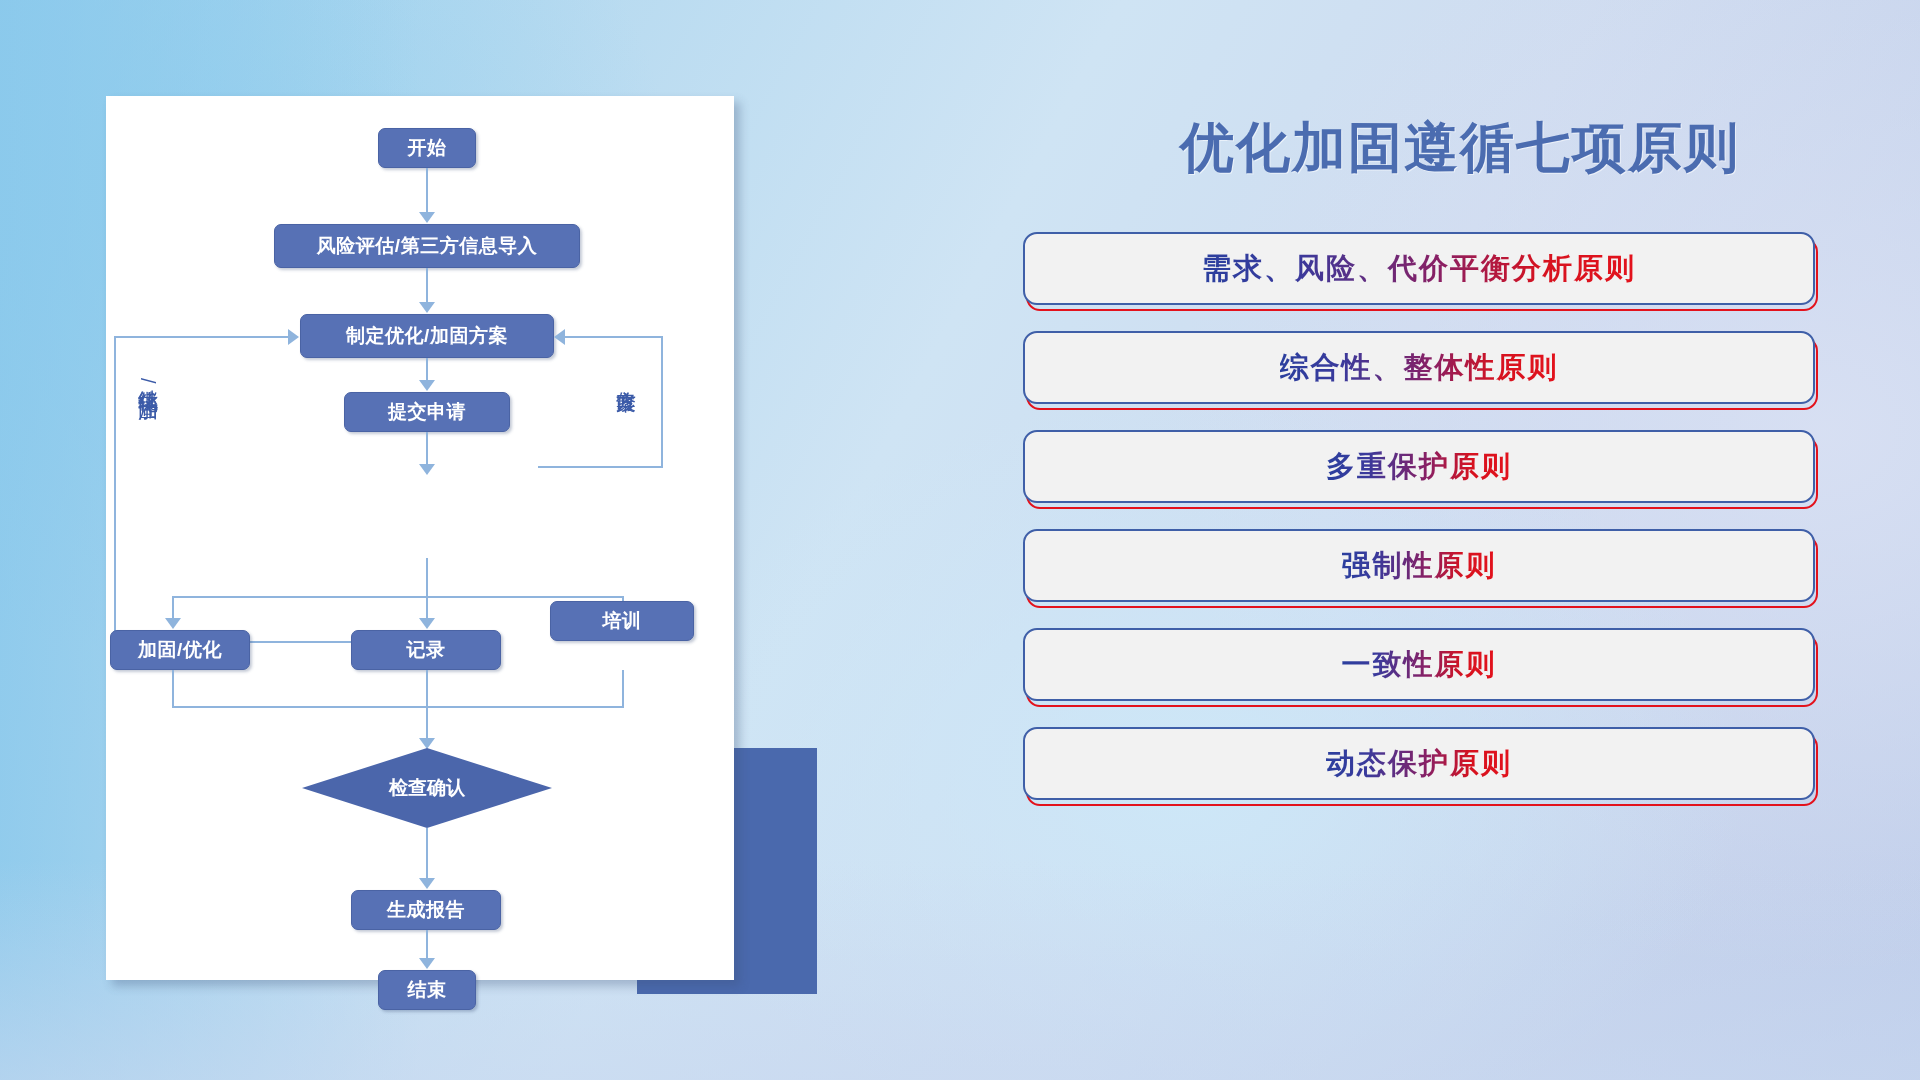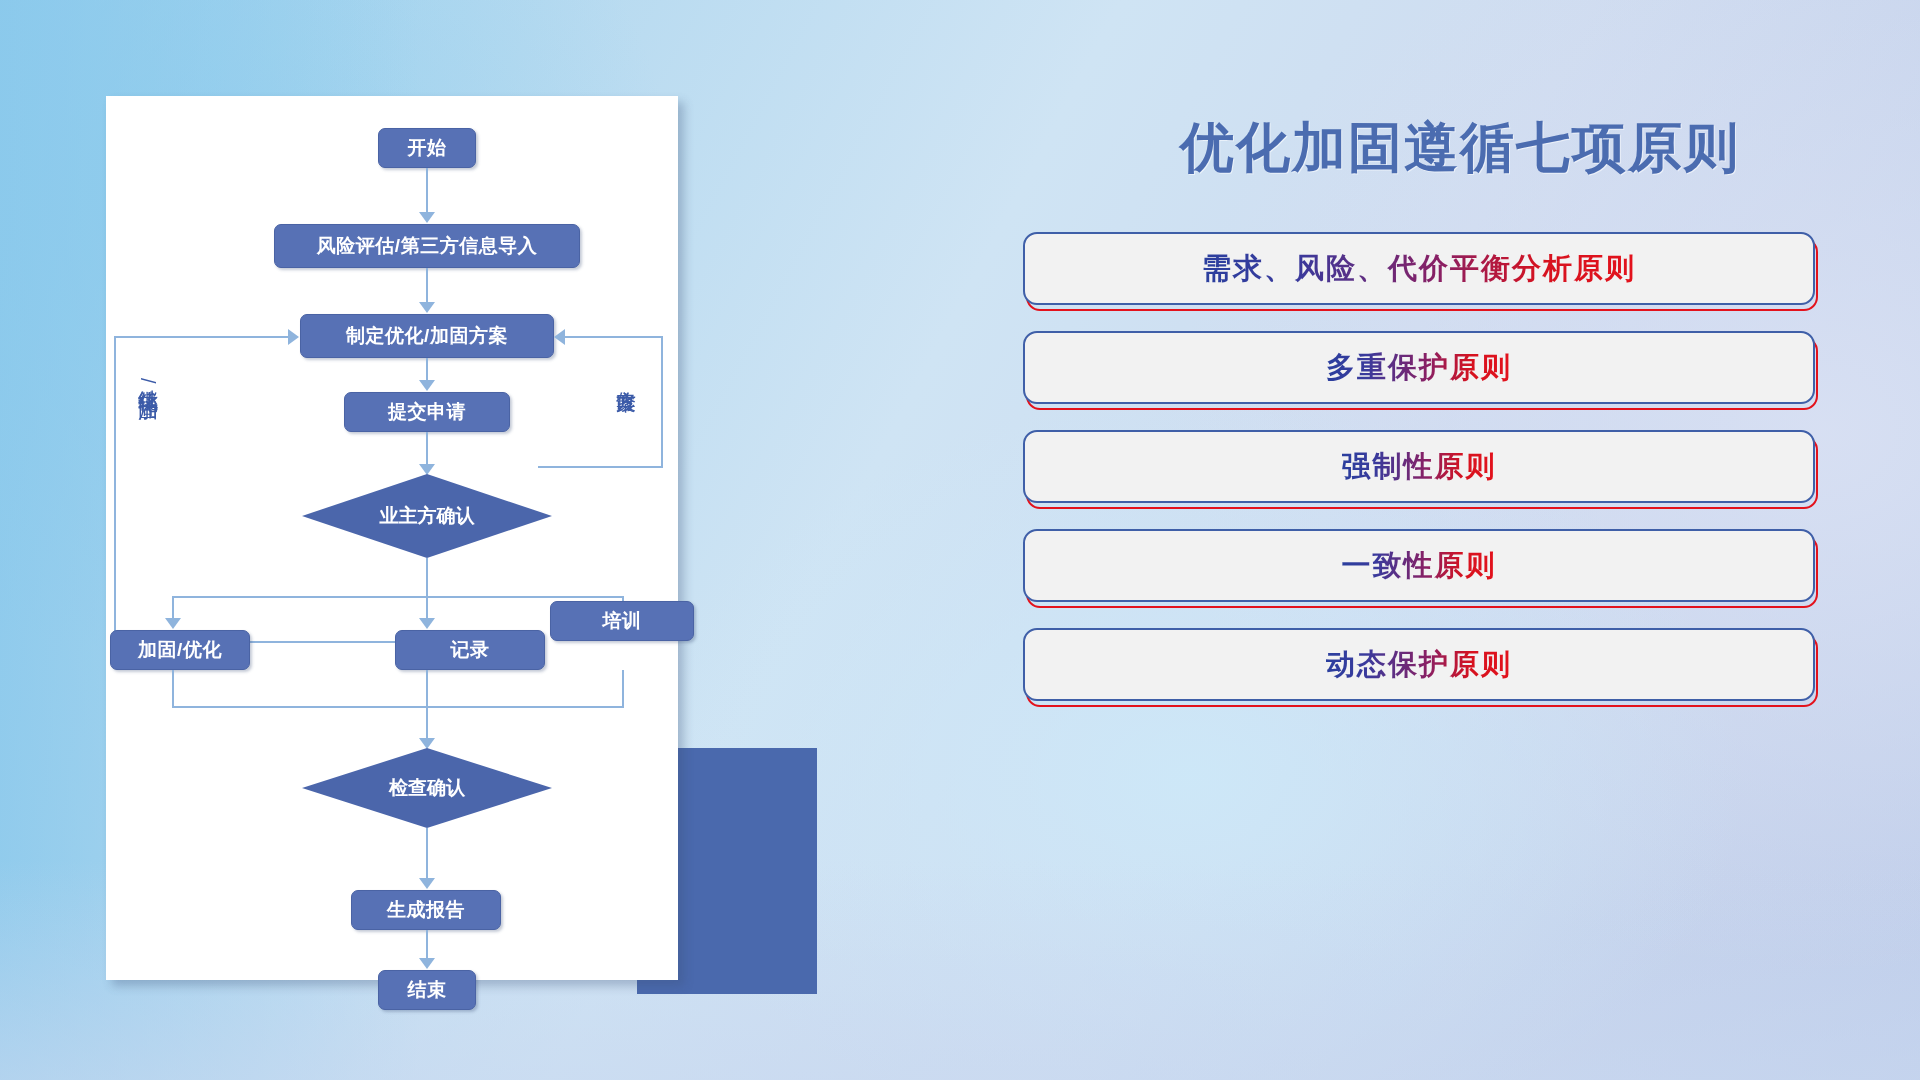--- a/index.html
+++ b/index.html
@@ -27,21 +27,21 @@
     position:absolute; left:0; bottom:0; width:100%; height:220px;
     background:linear-gradient(0deg, rgba(200,216,240,.6) 0%, rgba(200,216,240,0) 100%);
   }
 
   
   #accent-shape{
     position:absolute; left:637px; top:748px; width:180px; height:246px;
     background:#4a69ad;
   }
   #flow-card{
-    position:absolute; left:106px; top:96px; width:572px; height:884px;
+    position:absolute; left:106px; top:96px; width:628px; height:884px;
     background:#ffffff;
     box-shadow:6px 6px 9px rgba(60,80,120,.30);
   }
 
   .node{
     position:absolute;
     background:#5771b5;
     border:1px solid #4a63a4;
     border-radius:7px;
     color:#ffffff;
@@ -165,36 +165,32 @@
   <div class="arrow-l" style="left:448px; top:233px;"></div>
   <div class="vlabel" style="left:510px; top:278px;">方案修改</div>
 
   <div class="vline" style="left:320px; top:262px; height:26px;"></div>
   <div class="arrow-d" style="left:313px; top:284px;"></div>
 
   <div class="node" style="left:238px; top:296px; width:166px; height:40px;">提交申请</div>
   <div class="vline" style="left:320px; top:336px; height:36px;"></div>
   <div class="arrow-d" style="left:313px; top:368px;"></div>
 
-  <div class="diamond" style="left:196px; top:378px; width:250px; height:84px;">
-    <span class="dshape"></span>
-    <span class="dlabel">业主方确认</span>
-  </div>
 
   <div class="vline" style="left:320px; top:462px; height:40px;"></div>
   <div class="hline" style="left:66px; top:500px; width:452px;"></div>
   <div class="vline" style="left:66px; top:500px; height:26px;"></div>
   <div class="arrow-d" style="left:59px; top:522px;"></div>
   <div class="vline" style="left:320px; top:500px; height:26px;"></div>
   <div class="arrow-d" style="left:313px; top:522px;"></div>
   <div class="vline" style="left:516px; top:500px; height:26px;"></div>
   <div class="arrow-d" style="left:509px; top:522px;"></div>
 
   <div class="node" style="left:4px; top:534px; width:140px; height:40px;">加固/优化</div>
-  <div class="node" style="left:245px; top:534px; width:150px; height:40px;margin-left:44px;">记录</div>
+  <div class="node" style="left:245px; top:534px; width:150px; height:40px;">记录</div>
   <div class="node" style="left:444px; top:505px; width:144px; height:40px;">培训</div>
 
   <div class="vline" style="left:66px; top:574px; height:38px;"></div>
   <div class="vline" style="left:516px; top:574px; height:38px;"></div>
   <div class="hline" style="left:66px; top:610px; width:452px;"></div>
   <div class="vline" style="left:320px; top:574px; height:72px;"></div>
   <div class="arrow-d" style="left:313px; top:642px;"></div>
 
   <div class="diamond" style="left:196px; top:652px; width:250px; height:80px;">
     <span class="dshape"></span>
@@ -217,20 +213,26 @@
 
   <div id="cards">
 
     <div class="pcard">
       <span class="redlayer"></span>
       <span class="bluebox">
         <span class="ptext">需求、风险、代价平衡分析原则</span>
       </span>
     </div>
 
+    <div class="pcard">
+      <span class="redlayer"></span>
+      <span class="bluebox">
+        <span class="ptext">综合性、整体性原则</span>
+      </span>
+    </div>
 
 
     <div class="pcard">
       <span class="redlayer"></span>
       <span class="bluebox">
         <span class="ptext">多重保护原则</span>
       </span>
     </div>
 
     <div class="pcard">

